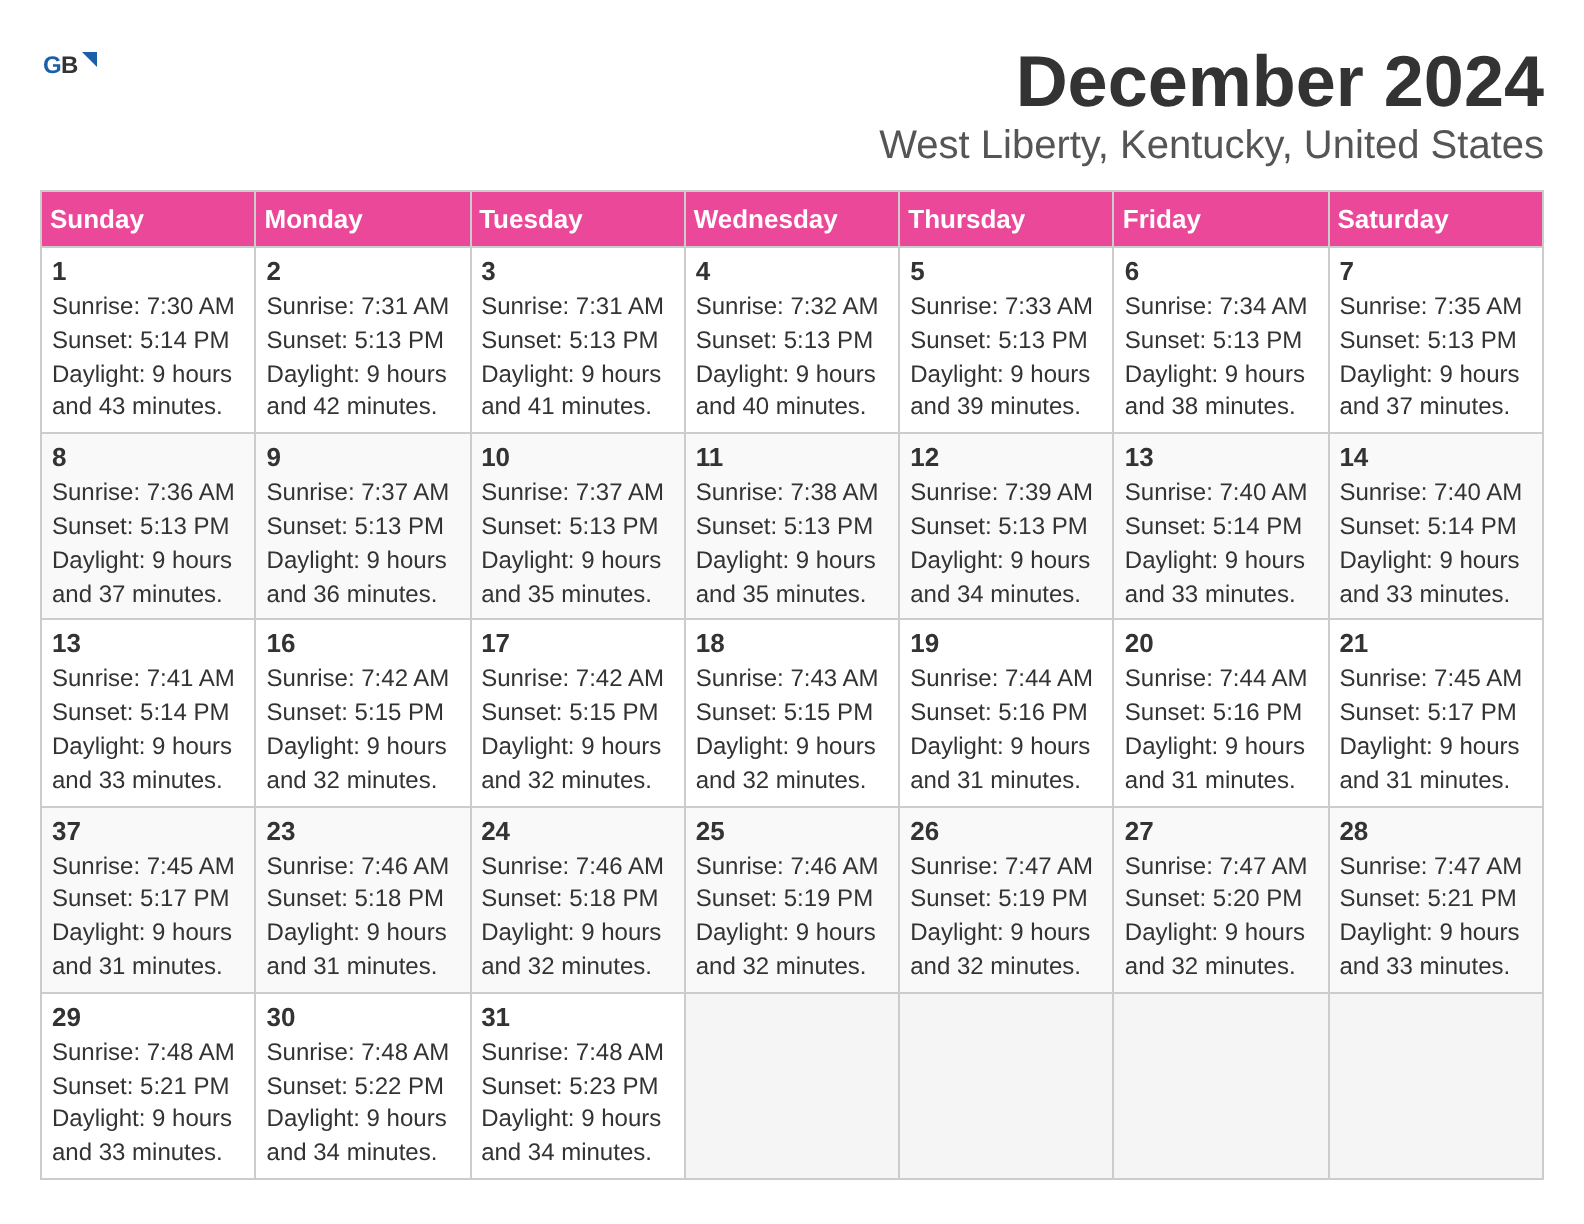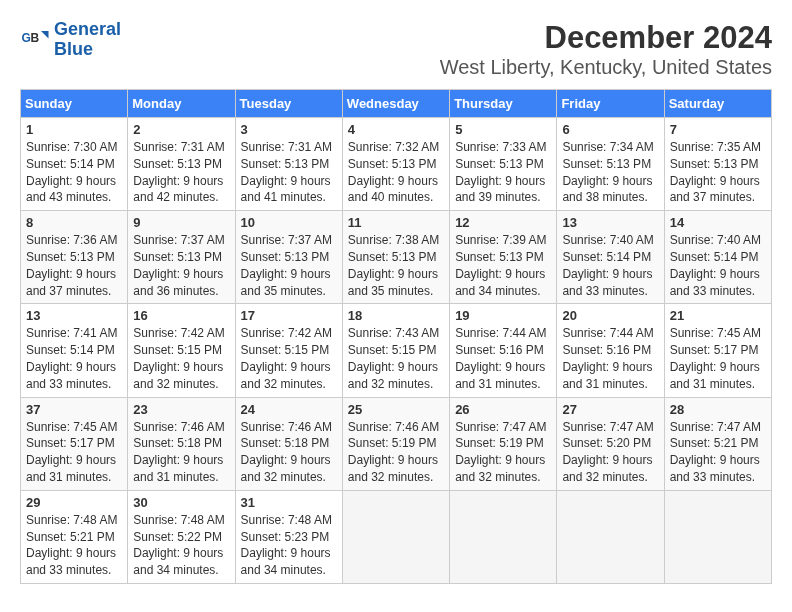--- a/index.html
+++ b/index.html
@@ -31,35 +31,35 @@
       color: #1a5fa8;
     }
     .logo-icon {
       width: 30px;
       height: 30px;
     }
     .title-block {
       text-align: right;
     }
     .month-title {
-      font-size: 31px;
+      font-size: 36px;
       font-weight: bold;
       color: #333;
     }
     .location {
       font-size: 20px;
       color: #555;
     }
     table {
       width: 100%;
       border-collapse: collapse;
       table-layout: fixed;
     }
     th {
-      background-color: #3b82f6;
+      background-color: #ec4899;
       color: #fff;
       font-size: 13px;
       font-weight: bold;
       padding: 6px 4px;
       text-align: left;
       border: 1px solid #ccc;
     }
     td {
       border: 1px solid #ccc;
       vertical-align: top;
@@ -90,26 +90,20 @@
 </head>
 <body>
 
 <div class="header">
   <div class="logo">
     <svg class="logo-icon" viewBox="0 0 40 40">
       <text x="2" y="22" font-size="16" font-weight="bold" fill="#1a5fa8">G</text>
       <text x="14" y="22" font-size="16" font-weight="bold" fill="#333">B</text>
       <polygon points="28,8 38,8 38,18" fill="#1a5fa8"></polygon>
     </svg>
-    <div>
-      <div class="logo-text">
-        <span>General</span><br>
-        <span>Blue</span>
-      </div>
-    </div>
   </div>
   <div class="title-block">
     <div class="month-title">December 2024</div>
     <div class="location">West Liberty, Kentucky, United States</div>
   </div>
 </div>
 
 <table>
   <thead>
     <tr>

